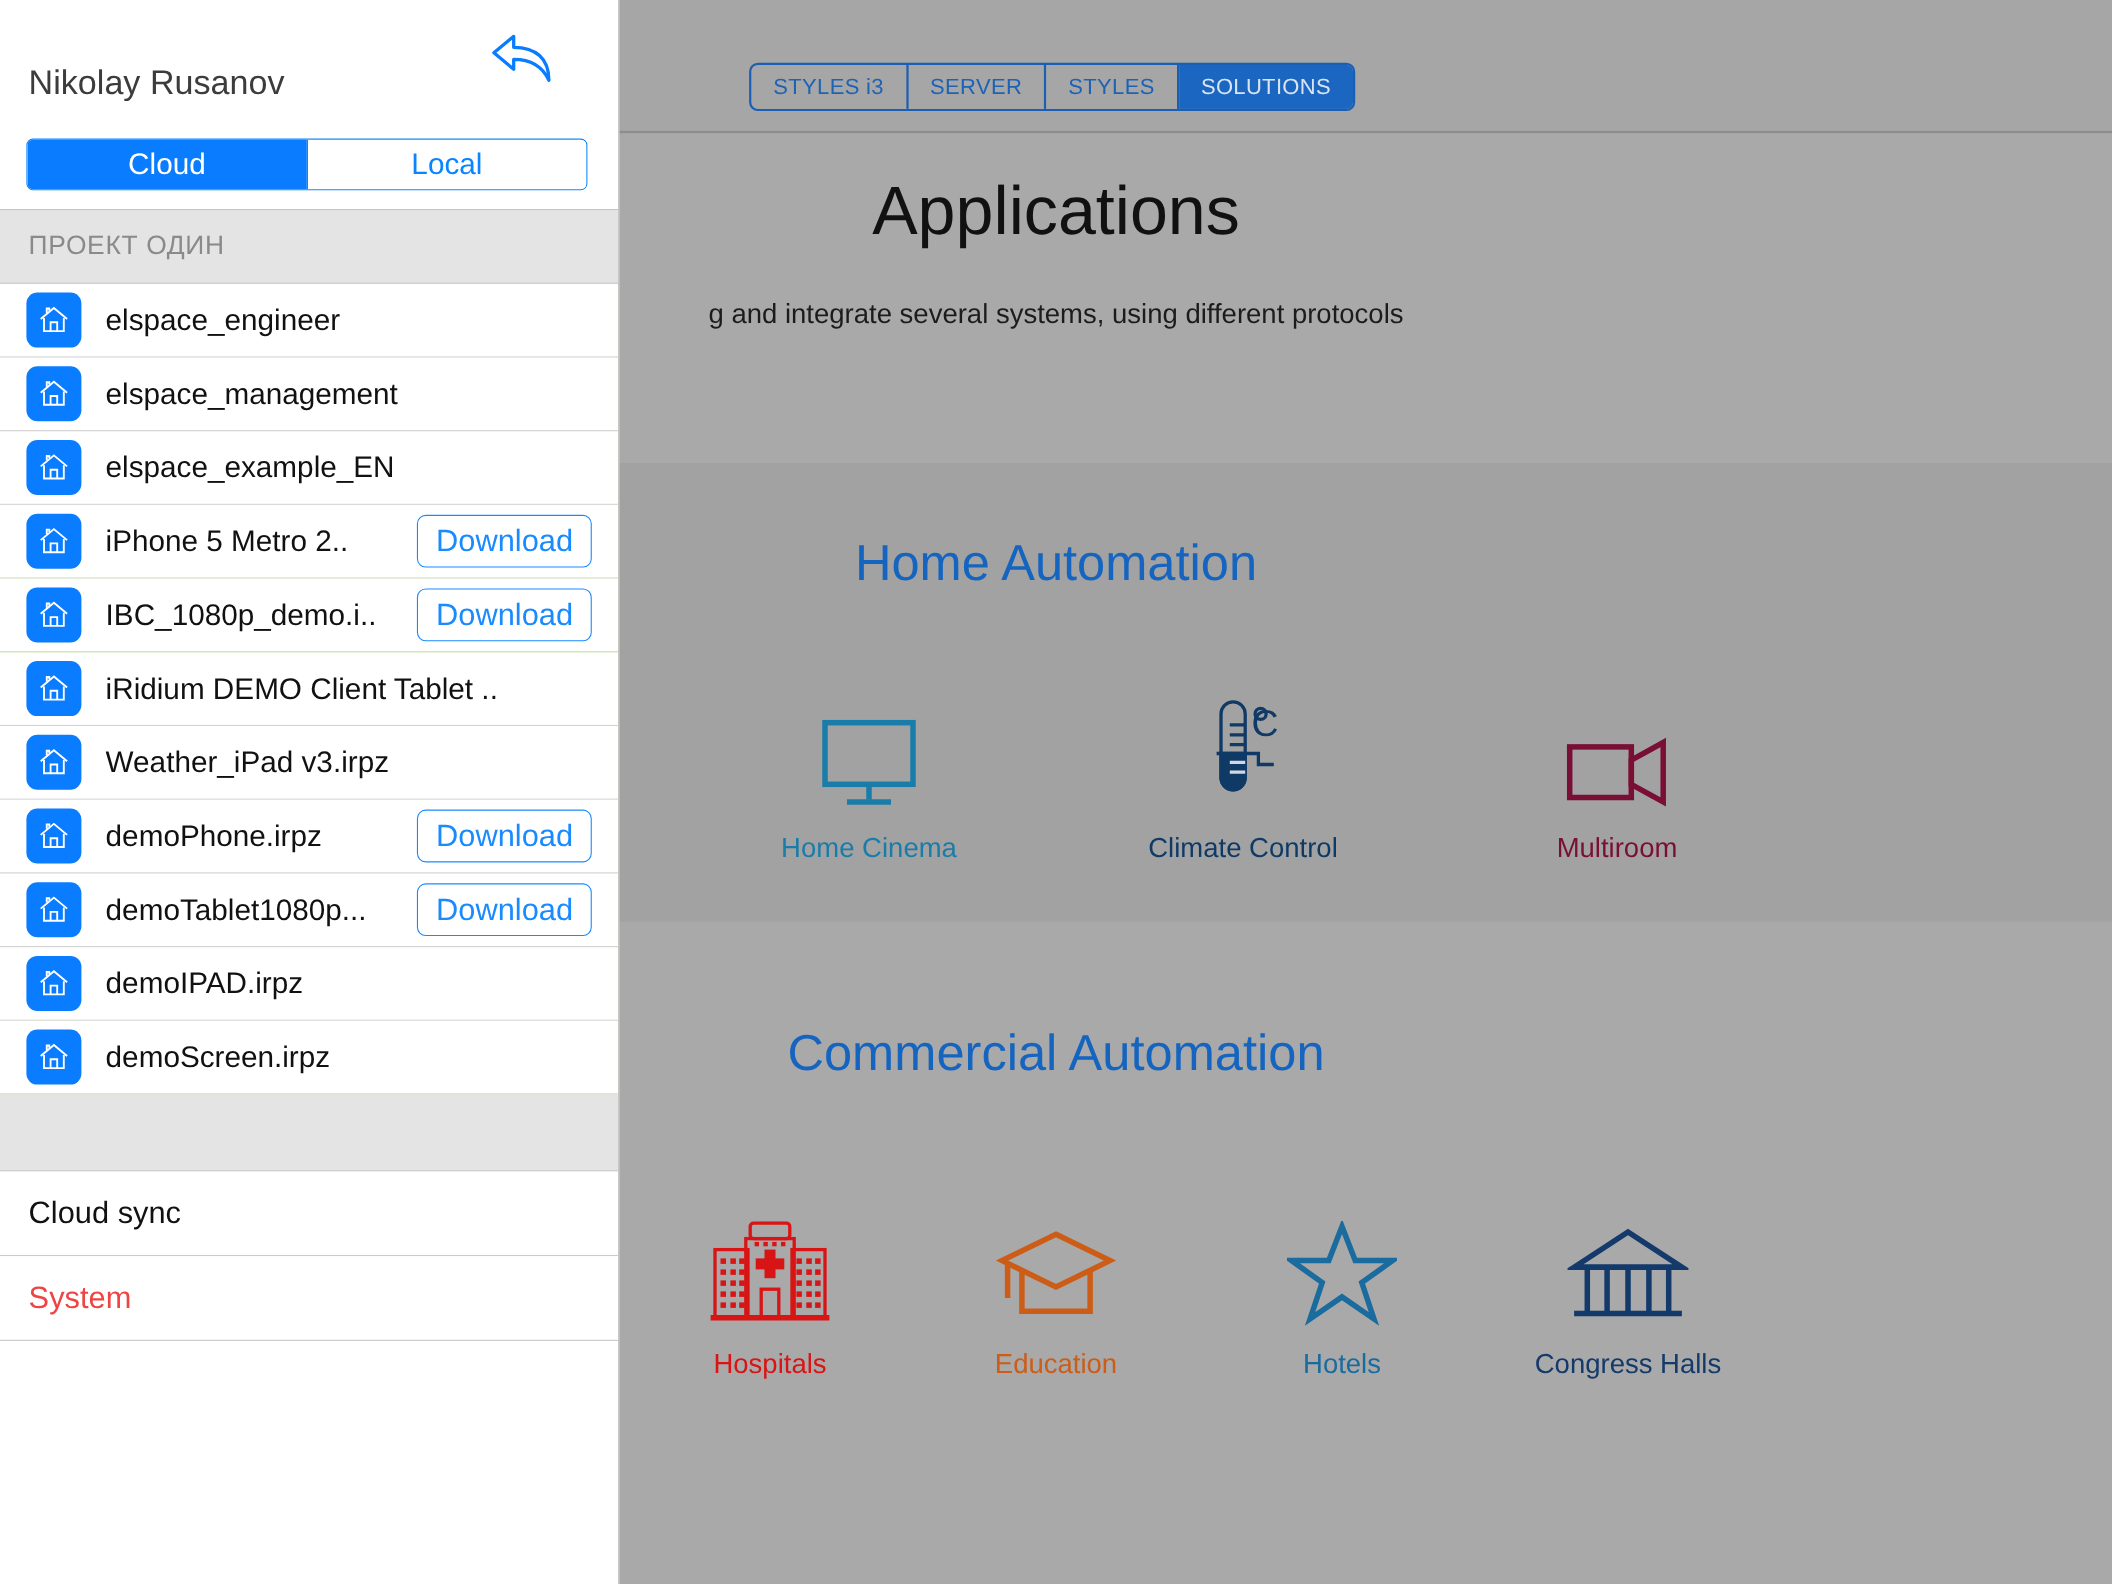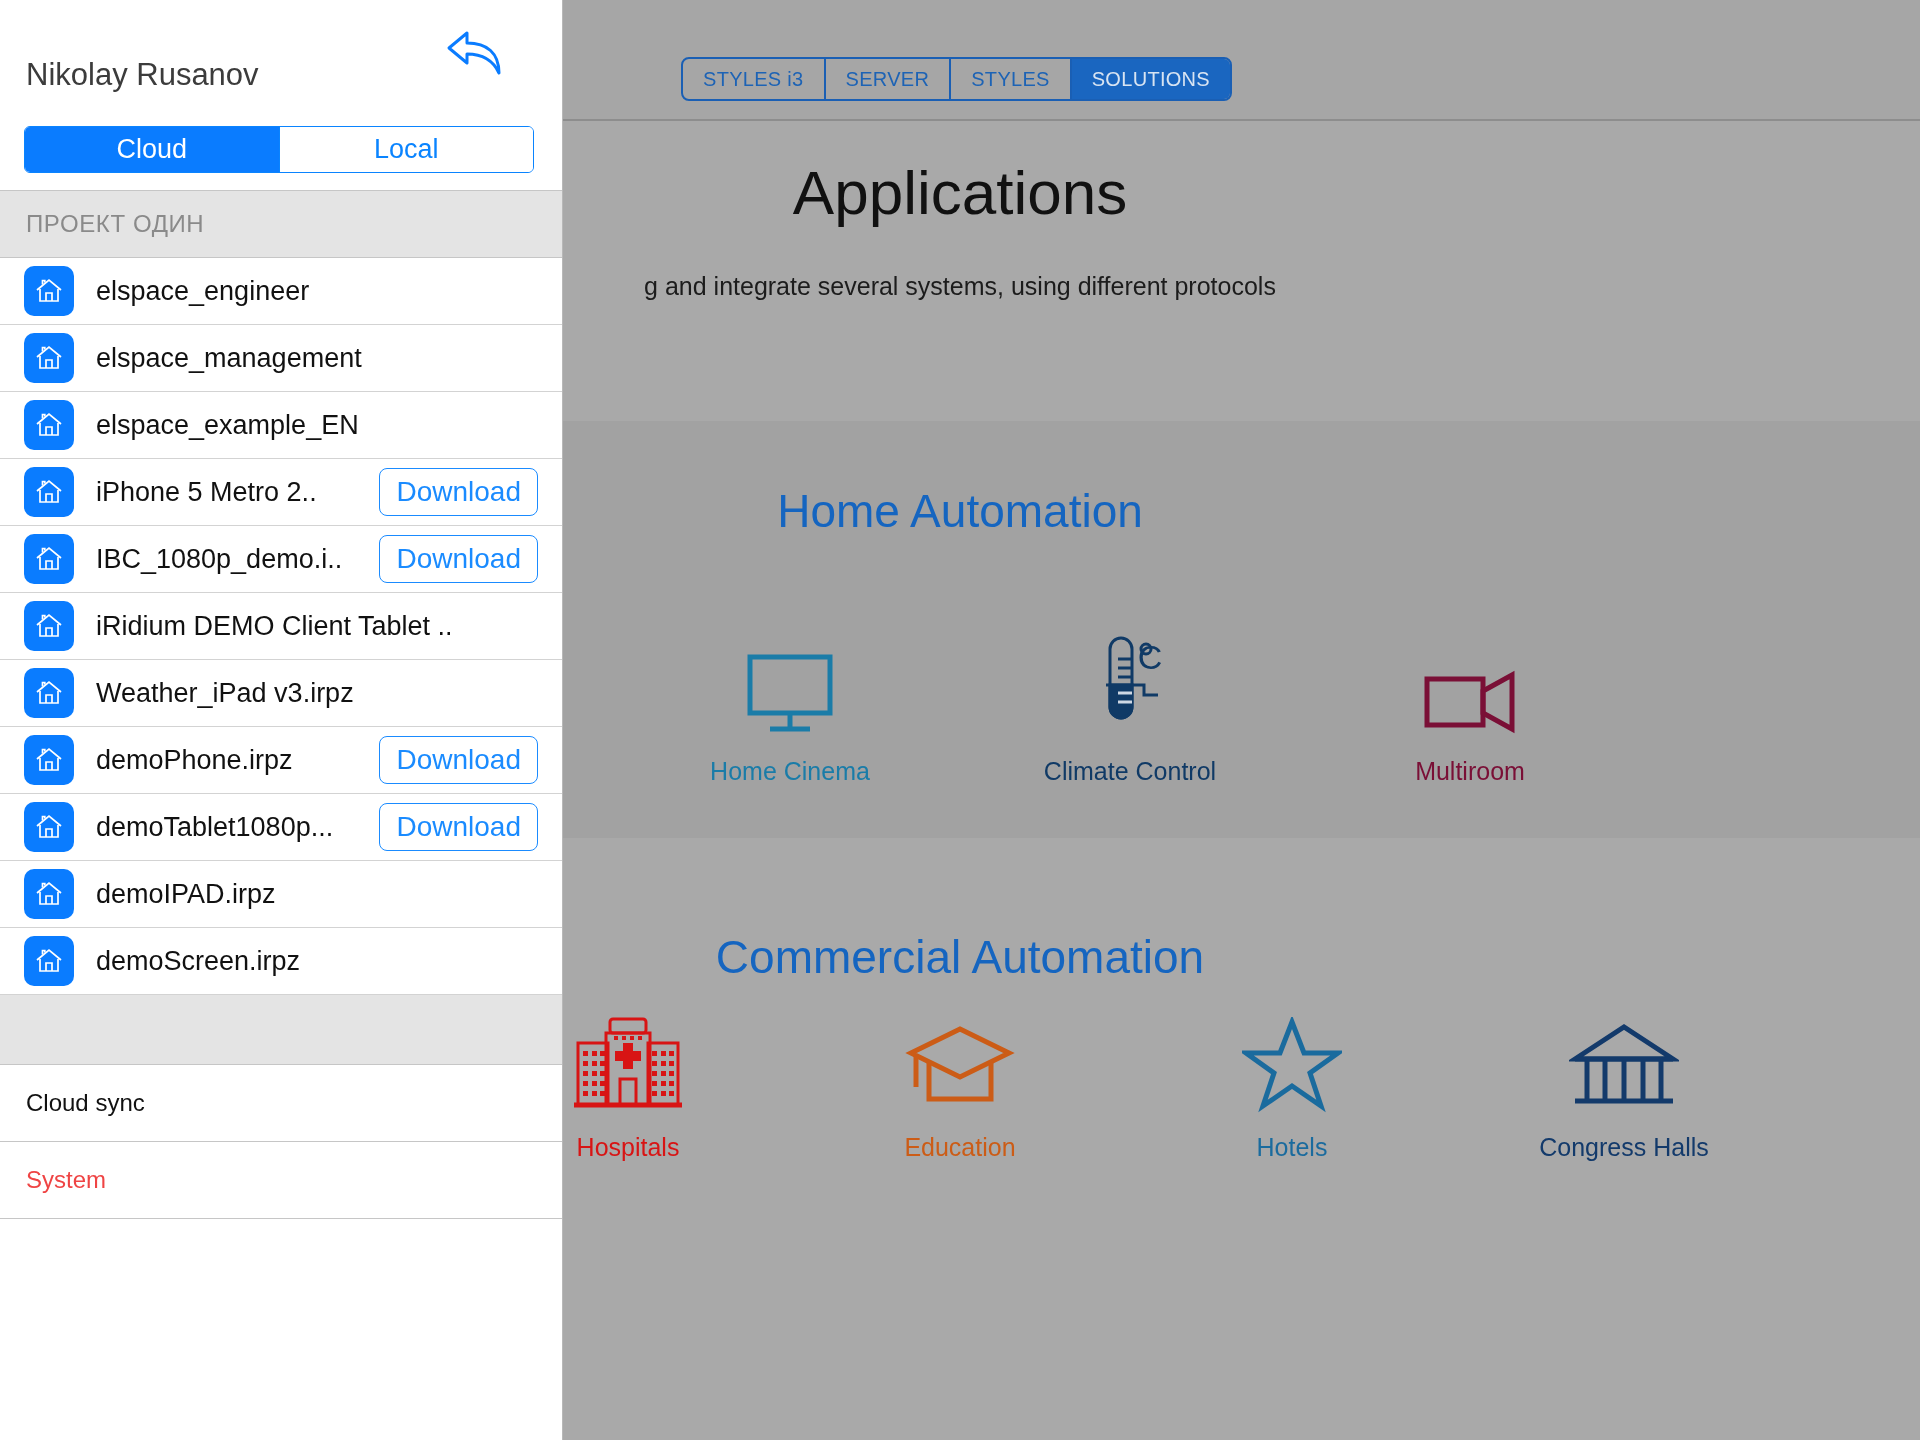--- a/index.html
+++ b/index.html
@@ -56,21 +56,21 @@
     font-size: 46px; color: #1565c0; font-weight: 400;
   }
   .section-title.home { top: 484px; }
   .section-title.comm { top: 930px; }
 
   .icon-row {
     position: absolute; left: 0; width: 1920px;
     display: flex; justify-content: center; align-items: flex-start;
   }
   .icon-row.home { top: 625px; gap: 80px; padding-left: 0; }
-  .icon-row.comm { top: 985px; gap: 72px; }
+  .icon-row.comm { top: 1078px; }
 
   .icon-cell {
     width: 260px; display: flex; flex-direction: column;
     align-items: center; cursor: pointer;
   }
   .icon-cell .glyph { height: 112px; display:flex; align-items:flex-end; justify-content:center; }
   .icon-cell .cap {
     margin-top: 20px; text-align: center; font-size: 25px; line-height: 1.12;
   }
   .icon-row.comm .icon-cell .glyph { height: 128px; }
@@ -134,21 +134,21 @@
     border: 1.5px solid #1a8bff; border-radius: 8px;
     color: #1a8bff; font-size: 28px;
     padding: 9px 16px; background: #fff; cursor: pointer;
     line-height: 1;
   }
 
   .sb-filler { height: 70px; background: #e4e4e4; border-bottom: 1px solid #c6c6c6; flex: 0 0 auto; }
   .sb-foot-row {
     height: 77px; display: flex; align-items: center; padding-left: 26px;
     border-bottom: 1px solid #c6c6c6; background: #fff; cursor: pointer;
-    font-size: 24px;
+    font-size: 28px;
   }
   .sb-foot-row.dark  { color: #111; }
   .sb-foot-row.link  { color: #ef4444; }
 </style>
 </head>
 <body>
 
 <div id="root">
 
   <div class="page">

